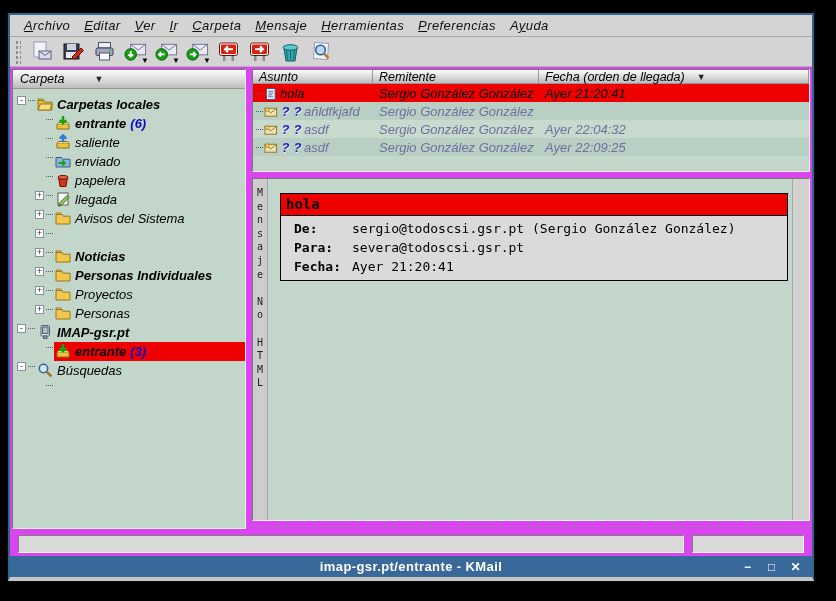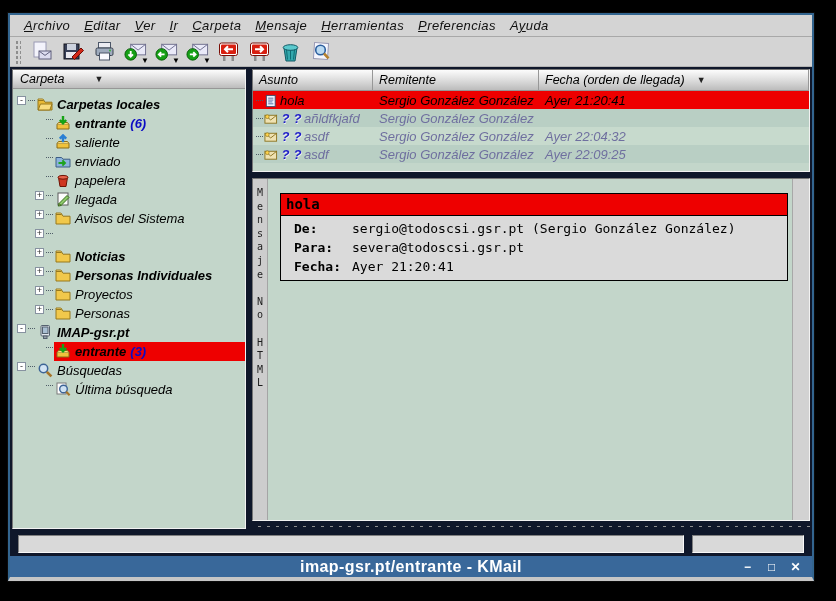--- a/index.html
+++ b/index.html
@@ -3,21 +3,21 @@
 <meta charset="utf-8">
 <style>
   * { box-sizing: border-box; }
   html,body { margin:0; padding:0; }
   body {
     width:836px; height:601px; background:#000; position:relative; overflow:hidden;
     font-family:"Liberation Sans", sans-serif;
   }
   .window {
     position:absolute; left:8px; top:13px; width:806px; height:568px;
-    background:#0f172a; border:2px solid #33658f; border-bottom:4px solid #c6c6c6;
+    background:#d946ef; border:2px solid #33658f; border-bottom:4px solid #c6c6c6;
     box-shadow:0 0 0 1px #0b0b0b; display:flex; flex-direction:column;
   }
   
   .menubar {
     height:22px; flex:none; display:flex; align-items:center; padding:0 8px;
     background:#d4d4d4; border-bottom:1px solid #a8a8a8;
     font-size:13px; font-style:italic; letter-spacing:.4px; color:#111;
   }
   .menu-item { padding:2px 8px 2px 6px; cursor:default; white-space:nowrap; }
   .menu-item u { text-decoration:underline; }
@@ -56,21 +56,21 @@
   .ticon { width:18px; height:16px; flex:none; margin-right:2px; }
   .ticon svg { width:16px; height:16px; display:block; }
   .hl { display:flex; align-items:center; flex:1; height:100%; padding-left:1px; min-width:0;margin-top:7px; }
   .tree-item.sel .hl { background:#ee0000; }
   .t-bold { font-weight:bold; }
   .count { margin-left:4px; font-weight:bold; }
   .vsplit { width:6px; flex:none; }
   .right { flex:1; display:flex; flex-direction:column; min-width:0; }
   
   .msglist { height:103px; flex:none; background:#c3d6ca; display:flex; flex-direction:column; overflow:hidden; }
-  .cols { display:flex; height:21px; flex:none; }
+  .cols { display:flex; height:14px; flex:none; }
   .col {
     background:linear-gradient(#fcfcfc,#dadada 55%,#bcbcbc);
     border-right:1px solid #979797; border-bottom:1px solid #979797;
     display:flex; align-items:center; padding:0 6px; font-size:12.5px; font-style:italic; color:#000; white-space:nowrap;
   }
   .col.c1 { width:120px; } .col.c2 { width:166px; } .col.c3 { flex:1; }
   .sort-caret { font-style:normal; font-size:9px; margin-left:12px; color:#222; }
   .mrow { display:flex; height:18px; flex:none; font-size:13px; font-style:italic; }
   .mrow.norm { background:#c7dacd; }
   .mrow.alt  { background:#b9cfc4; }
@@ -111,21 +111,21 @@
     background-image:radial-gradient(#8d8d8d 1px, transparent 1.2px);
     background-size:9px 5px; background-position:3px 2px;
   }
   
   .statusbar { height:25px; flex:none; display:flex; align-items:center; gap:8px; padding:3px 8px; }
   .status-panel { height:18px; background:#d9d9d9; border:1px solid; border-color:#7f7f7f #f8f8f8 #f8f8f8 #7f7f7f; }
   .status-panel.s1 { flex:1; } .status-panel.s2 { width:112px; flex:none; }
   .titlebar { height:21px; flex:none; background:#39689a; display:flex; align-items:center; position:relative; }
   .title-text {
     position:absolute; left:0; right:0; text-align:center; color:#fff;
-    font-weight:bold; font-size:16px; letter-spacing:.4px;
+    font-weight:bold; font-size:13px; letter-spacing:.4px;
   }
   .controls { margin-left:auto; display:flex; gap:9px; padding-right:9px; z-index:1; }
   .ctrl { color:#fff; width:15px; height:16px; text-align:center; font-size:12px; line-height:16px; font-weight:bold; cursor:default; }
 </style>
 </head>
 <body>
 
 <div class="window">
 
   <div class="menubar">
@@ -444,30 +444,20 @@
                   <circle cx="6.5" cy="6.5" r="4.2" fill="#d3e4f4" stroke="#3d6496" stroke-width="1.5"></circle>
                   <path d="M9.8 9.8l4.6 4.6" stroke="#a5732a" stroke-width="2.6"></path>
                 </svg>
               </span>
               <span>Búsquedas</span>
             </span>
           </div>
           <div class="tree-item" style="padding-left: 22px;">
             <span class="exp-spacer"></span>
             <span class="conn"></span>
-            <span class="hl">
-              <span class="ticon">
-                <svg viewBox="0 0 16 16">
-                  <rect x="2" y="2" width="9" height="11" fill="#fdfdfd" stroke="#7a7a7a"></rect>
-                  <circle cx="8.5" cy="8" r="3.8" fill="#cfe2f3" stroke="#3d6496" stroke-width="1.4"></circle>
-                  <path d="M11.2 10.8l3.4 3.4" stroke="#a5732a" stroke-width="2.2"></path>
-                </svg>
-              </span>
-              <span>Última búsqueda</span>
-            </span>
           </div>
         </div>
     </div>
 
     <div class="vsplit"></div>
 
     <div class="right">
 
       <div class="msglist sunken">
         <div class="cols">

